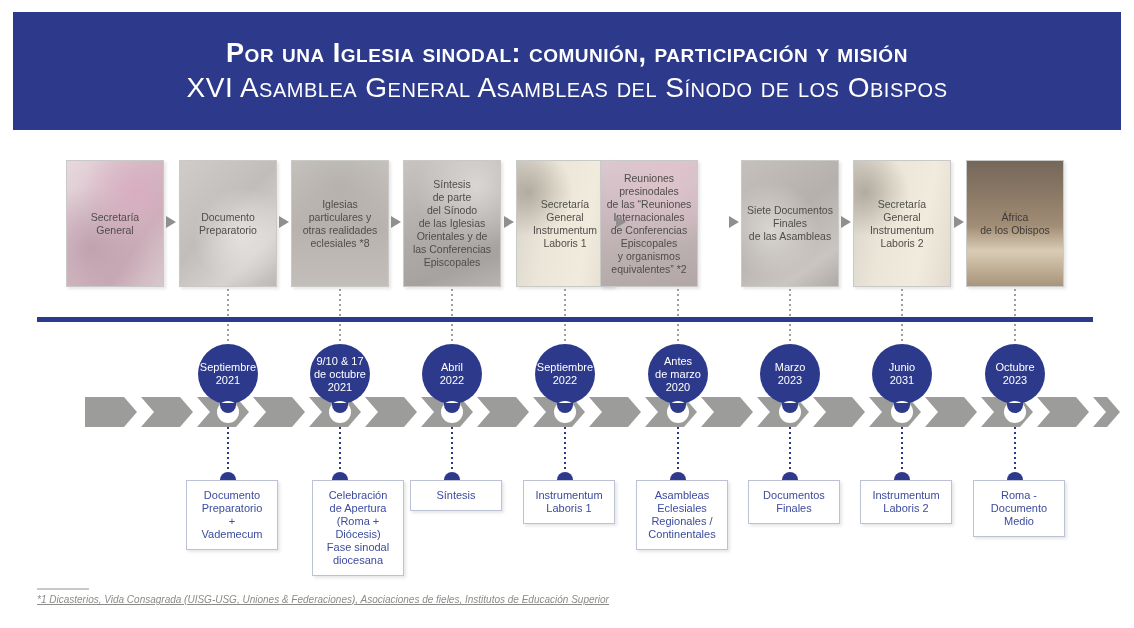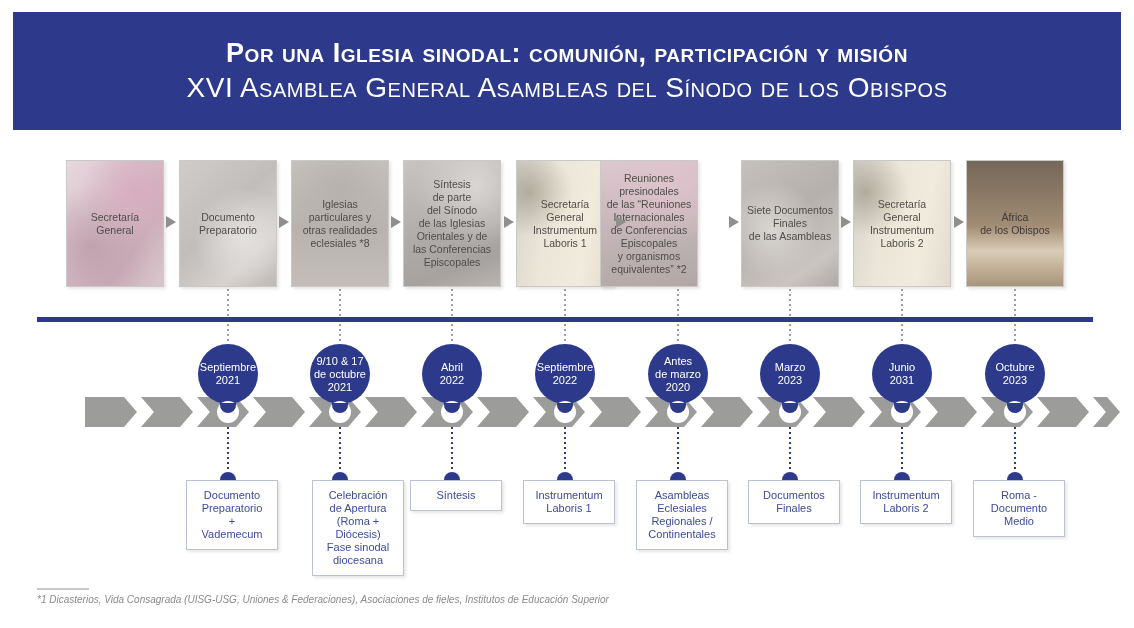--- a/index.html
+++ b/index.html
@@ -51,21 +51,21 @@
   .knot-halo{position:absolute;top:401px;width:22px;height:22px;border-radius:50%;background:#ffffff;z-index:4;}
   .knot{position:absolute;top:403px;width:16px;height:10px;background:#2d3a8c;border-radius:0 0 8px 8px;z-index:5;}
   
   .bump{position:absolute;top:472px;width:16px;height:8px;background:#2d3a8c;border-radius:8px 8px 0 0;z-index:3;}
   .obox{position:absolute;top:480px;width:84px;border:1px solid #bcc2d4;background:#ffffff;
     padding:8px 3px;display:flex;align-items:center;justify-content:center;text-align:center;
     color:#3c4b9e;font-size:11px;line-height:13px;white-space:pre-line;
     box-shadow:2px 2px 3px rgba(0,0,0,0.10);}
   
   .foot-rule{position:absolute;left:37px;top:588px;width:52px;height:2px;background:#c9c9c7;}
-  .footnotes{position:absolute;left:37px;top:594px;color:#8d8b88;font-size:10px;font-style:italic;line-height:12.5px;}
+  .footnotes{position:absolute;left:37px;top:594px;color:#8d8b88;font-size:10px;font-style:italic;line-height:12.5px;text-decoration:underline;}
 </style>
 </head>
 <body>
 
 <div id="canvas">
 
   <div class="header">
     <div class="l1">Por una Iglesia sinodal: comunión, participación y misión</div>
     <div class="l2">XVI Asamblea General Asambleas del Sínodo de los Obispos</div>
   </div>

